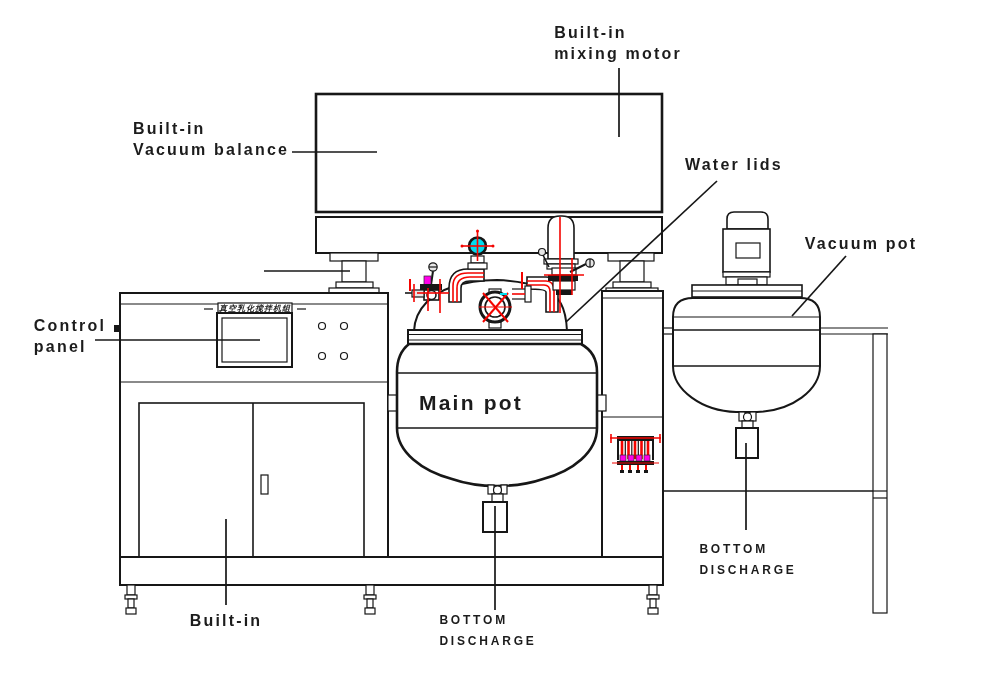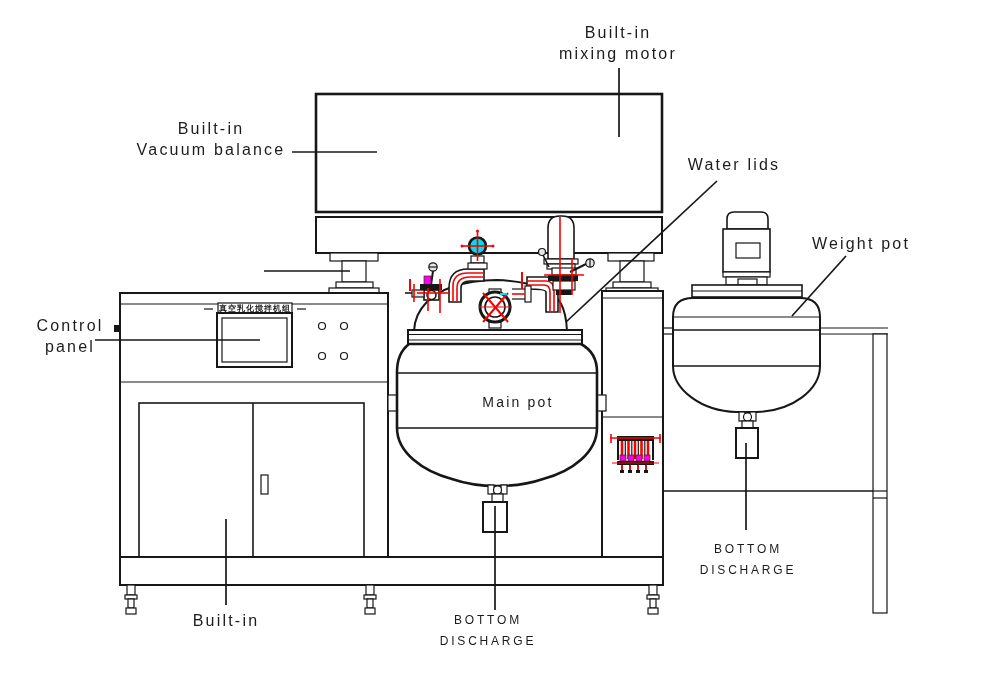--- a/index.html
+++ b/index.html
@@ -1,25 +1,25 @@
 <!DOCTYPE html>
 <html><head>
 <meta charset="utf-8">
 <style>
   html,body{margin:0;padding:0;background:#ffffff;}
   .stage{position:relative;width:1000px;height:679px;background:#ffffff;overflow:hidden;
          font-family:"Liberation Sans",sans-serif;}
   .stage svg{position:absolute;left:0;top:0;z-index:1;}
-  .lbl{position:absolute;z-index:2;transform:translateX(-50%);text-align:center;
-       font-weight:normal;font-size:16px;letter-spacing:2.2px;color:#1c1c1c;
+  .lbl{position:absolute;z-index:2;transform:translateX(-50%);
+       font-weight:bold;font-size:16px;letter-spacing:2.2px;color:#1c1c1c;
        line-height:21px;white-space:nowrap;}
   .lbl span{display:block;}
   .caps{font-size:12px;letter-spacing:2.8px;}
   .nameplate{position:absolute;z-index:2;transform:translateX(-50%);font-size:8px;
-       font-weight:bold;letter-spacing:1px;color:#222;white-space:nowrap;line-height:12px;}
+       font-weight:bold;letter-spacing:1px;color:#222;white-space:nowrap;line-height:12px;font-style:italic;}
   
   .k{stroke:#171717;fill:none;}
   .w{fill:#ffffff;stroke:#171717;}
   .g{fill:#e6e6e6;stroke:#171717;}
   .s1{stroke-width:1.2px;}
   .s15{stroke-width:1.6px;}
   .s2{stroke-width:2px;}
   .s25{stroke-width:2.6px;}
   .s3{stroke-width:3px;}
   .r{stroke:#f40400;fill:none;}
@@ -300,30 +300,30 @@
   <div class="lbl" style="left:211px;top:118px">
     <span>Built-in</span>
     <span>Vacuum balance</span>
   </div>
 
   <div class="lbl" style="left:734px;top:154px">
     <span>Water lids</span>
   </div>
 
   <div class="lbl" style="left:861px;top:233px">
-    <span>Weight pot</span>
+    <span>Vacuum pot</span>
   </div>
 
 
   <div class="lbl" style="left:70px;top:315px">
     <span>Control</span>
     <span>panel</span>
   </div>
 
-  <div class="lbl" style="left:518px;top:392px;font-size:14px">
+  <div class="lbl" style="left:471px;top:392px;font-size:21px">
     <span>Main pot</span>
   </div>
 
   <div class="lbl" style="left:226px;top:610px">
     <span>Built-in</span>
   </div>
 
   <div class="lbl caps" style="left:488px;top:610px">
     <span>BOTTOM</span>
     <span>DISCHARGE</span>

